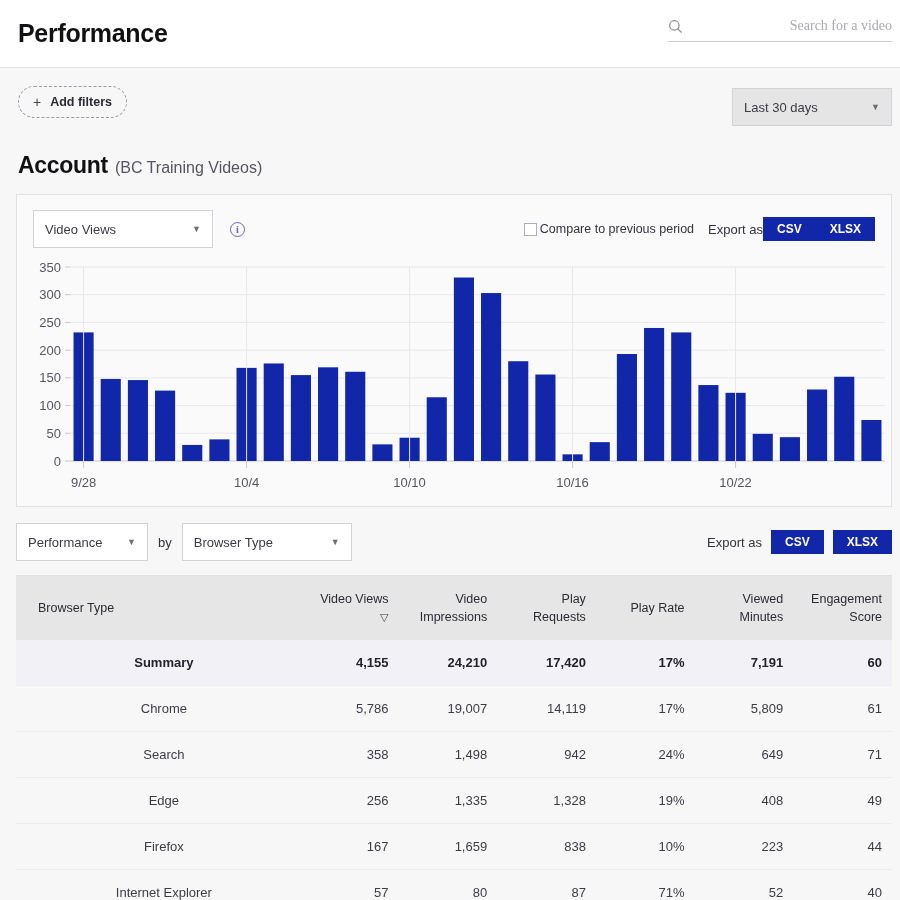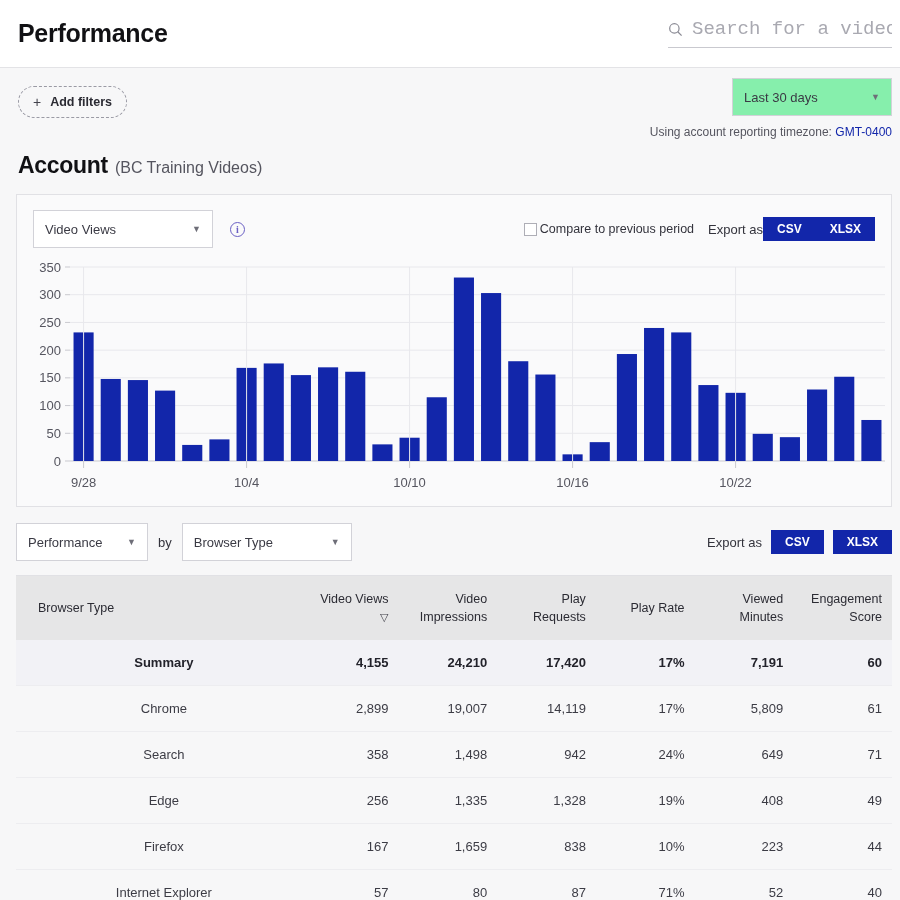--- a/index.html
+++ b/index.html
@@ -33,22 +33,22 @@
     top: 18px;
     width: 224px;
     display: flex;
     align-items: center;
     gap: 9px;
     border-bottom: 1px solid #c9c9cf;
     padding-bottom: 7px;
   }
   .search-input {
     border: none; outline: none;
-    font-size: 19px;
-    font-family: Liberation Mono, monospace;
+    font-size: 14px;
+    font-family: Liberation Serif, serif;
     color: #444;
     background: transparent;
     width: 100%;
     text-align: right;
   }
   .search-input::placeholder { color: #a9a9b1; }
   .ico { display: inline-block; line-height: 0; }
 
   
   .filters-row {
@@ -68,24 +68,24 @@
     font-weight: bold;
     color: #2b2b33;
     cursor: pointer;
     font-family: "Liberation Sans", sans-serif;
   }
   .add-filters .plus { font-weight: normal; font-size: 14px; color:#43434d; }
 
   .daterange {
     position: absolute;
     right: 8px;
-    top: 10px;
+    top: 20px;
     width: 160px;
     height: 38px;
-    background: #86efac;
+    background: #e5e5e5;
     border: 1px solid #d2d2d8;
     display: flex;
     align-items: center;
     justify-content: space-between;
     padding: 0 11px;
     font-size: 13px;
     color: #3a3a44;
     cursor: pointer;
   }
   .caret { color: #6e6e78; font-size: 9px; }
@@ -245,24 +245,20 @@
   <button class="add-filters">
     <span class="plus">+</span>
     <span>Add filters</span>
   </button>
 
   <div class="daterange">
     <span>Last 30 days</span>
     <span class="caret">▼</span>
   </div>
 
-  <div class="tz-note">
-    <span>Using account reporting timezone:</span>
-    <a href="#">GMT-0400</a>
-  </div>
 </div>
 
 <div class="account-head">
   <span class="big">Account</span>
   <span class="small">(BC Training Videos)</span>
 </div>
 
 <div class="card">
 
   <div class="chart-toolbar">
@@ -402,21 +398,21 @@
           <td class="first">Summary</td>
           <td>4,155</td>
           <td>24,210</td>
           <td>17,420</td>
           <td>17%</td>
           <td>7,191</td>
           <td>60</td>
         </tr>
         <tr>
           <td class="first">Chrome</td>
-          <td>2,899</td>
+          <td>5,786</td>
           <td>19,007</td>
           <td>14,119</td>
           <td>17%</td>
           <td>5,809</td>
           <td>61</td>
         </tr>
         <tr>
           <td class="first">Search</td>
           <td>358</td>
           <td>1,498</td>

